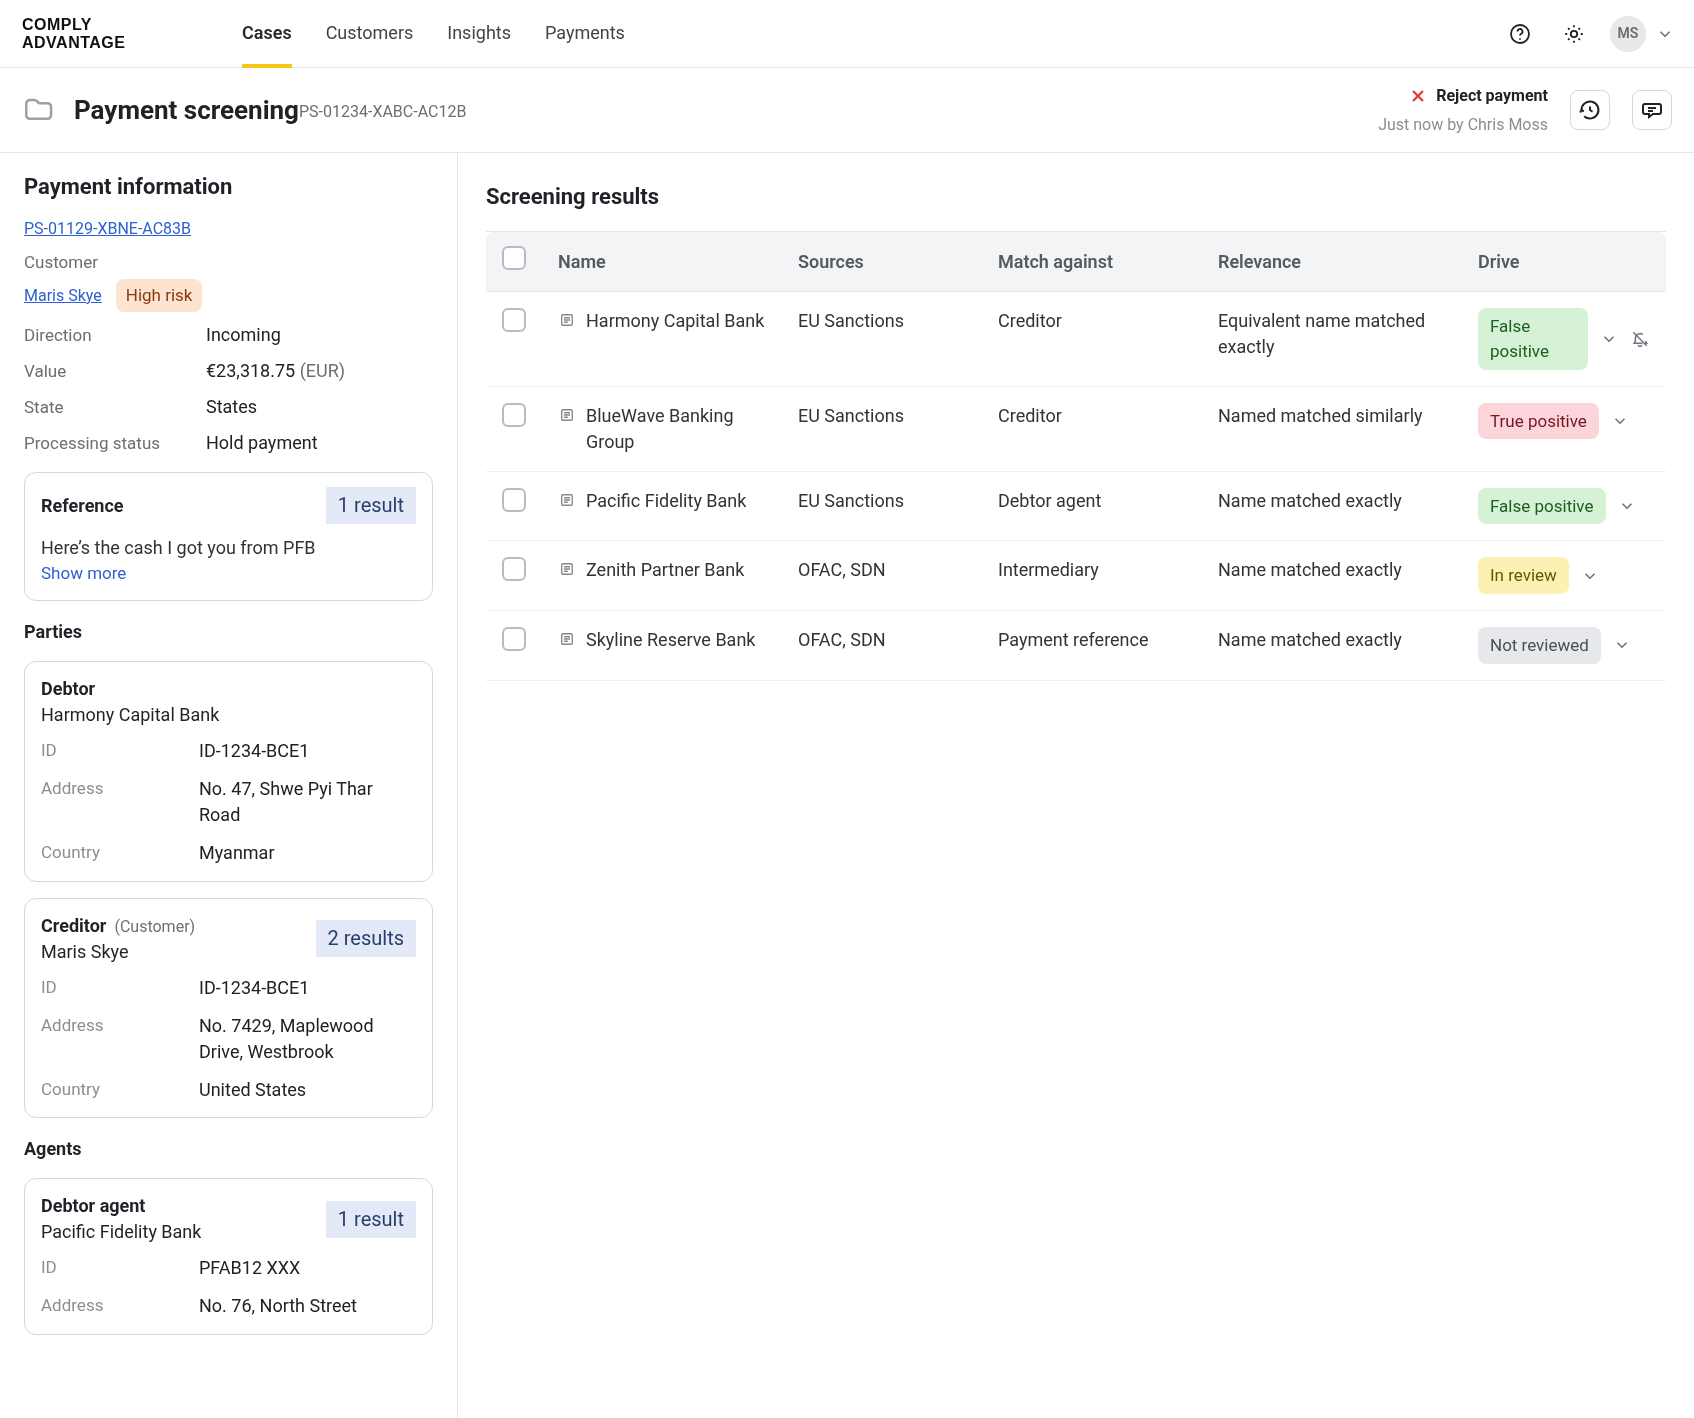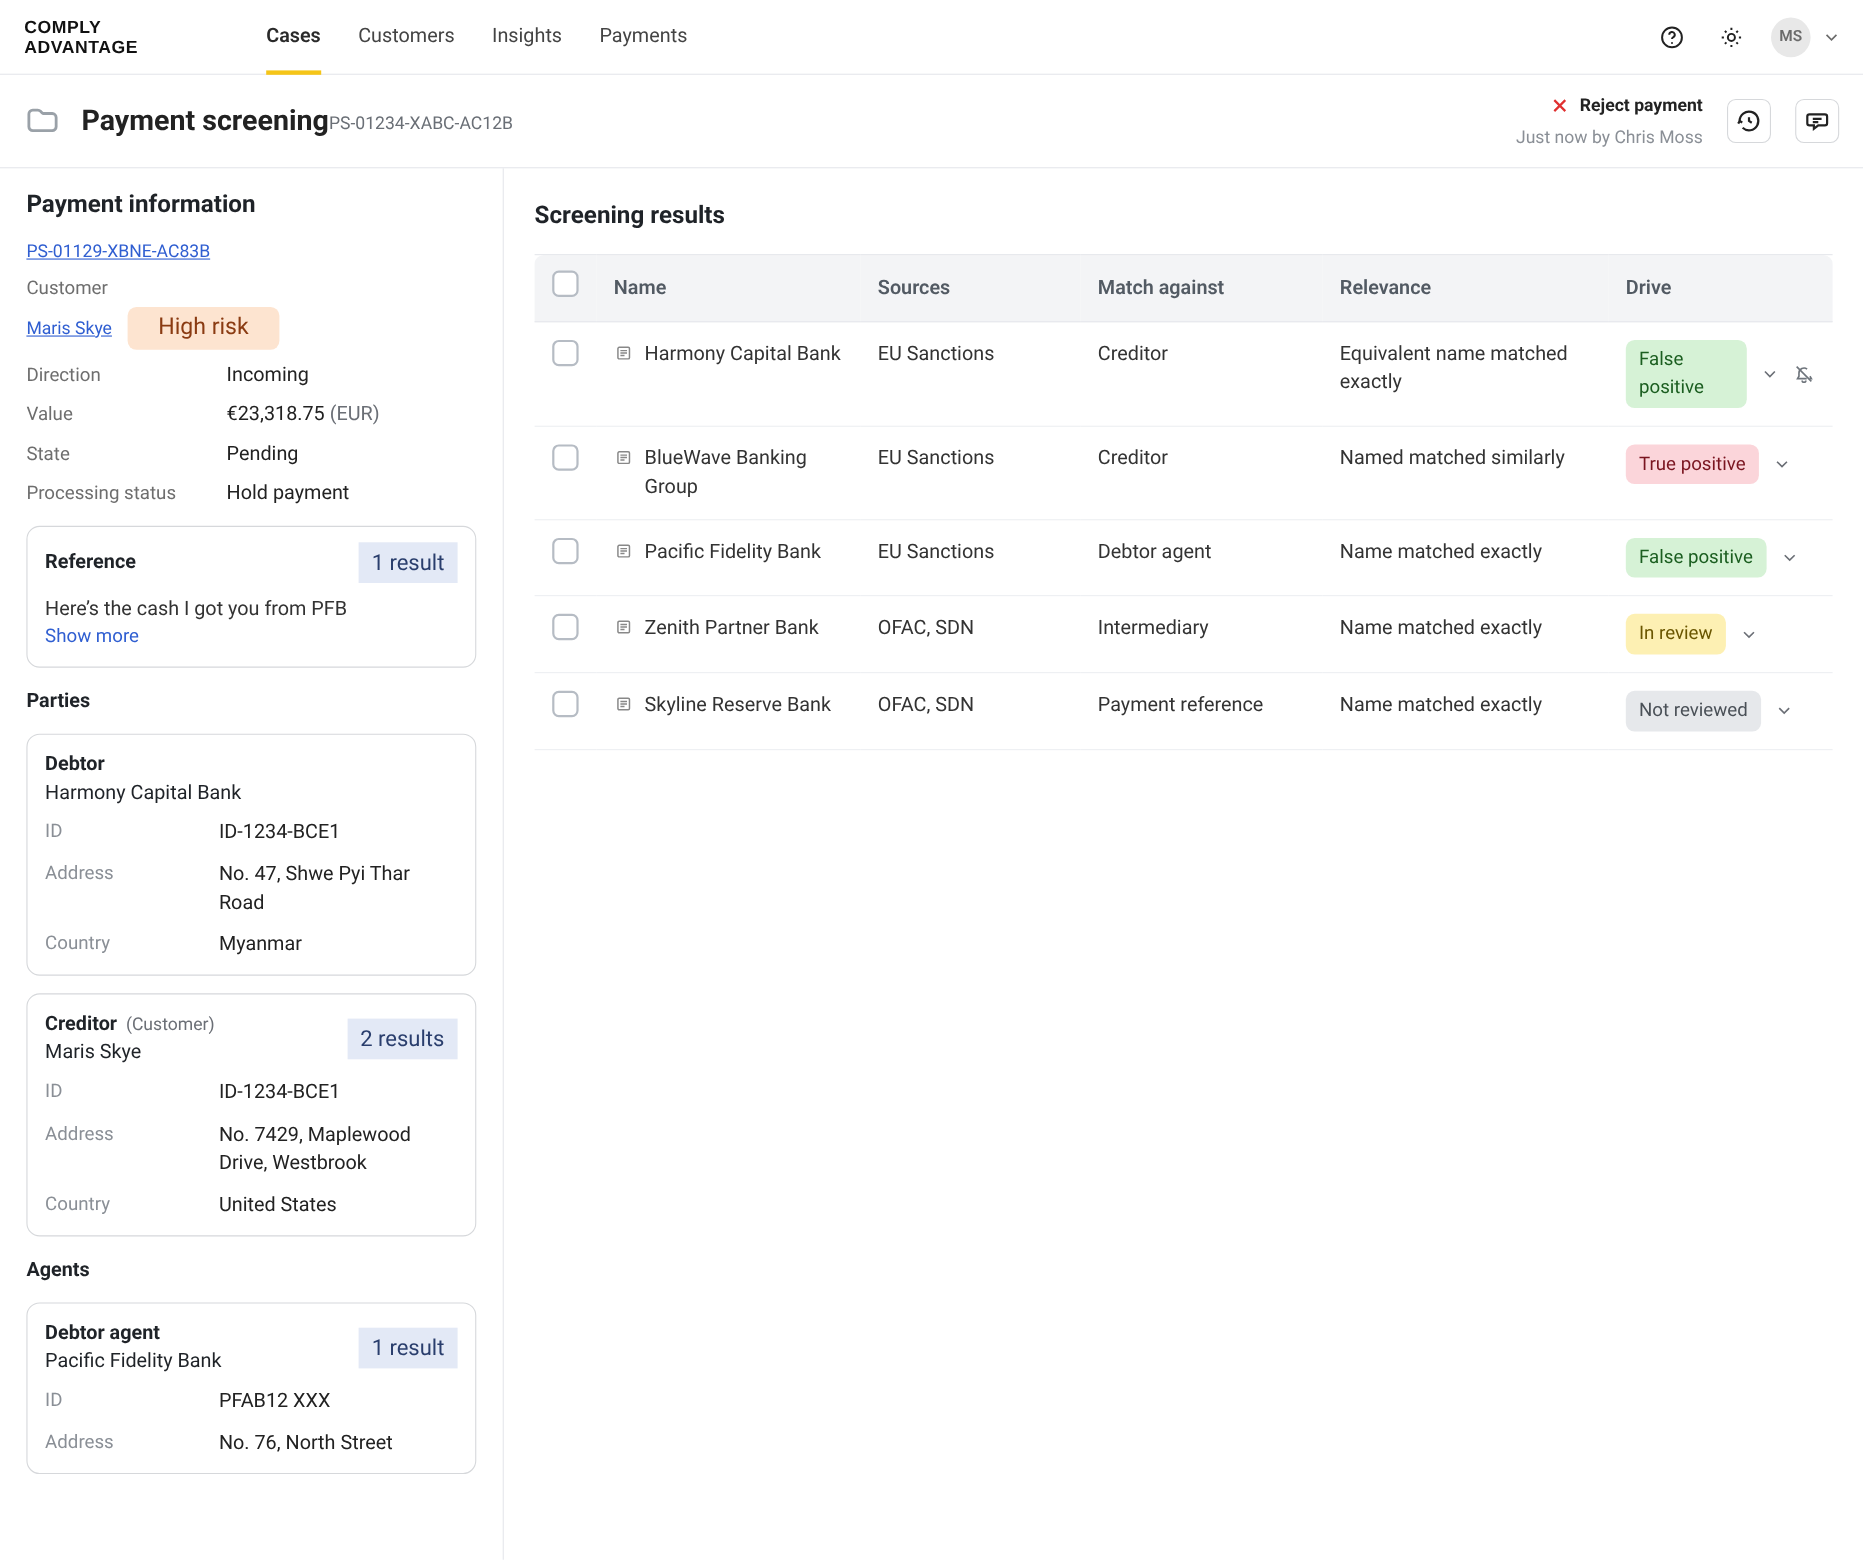--- a/index.html
+++ b/index.html
@@ -66,21 +66,21 @@
   .content{flex:1;padding:24px 28px;overflow:auto}
 
   .h-section{font-size:22px;font-weight:700;margin:0 0 14px 0}
   .link{color:var(--blue-link);text-decoration:underline}
   .muted{color:#6b6f76}
 
   .kv{display:flex;gap:12px;align-items:baseline;margin-top:10px}
   .kv .k{width:170px;color:var(--muted);font-size:17px}
   .kv .v{font-size:18px;color:#222}
 
-  .badge-risk{display:inline-block;background:var(--risk-bg);color:var(--risk-text);padding:4px 28px;border-radius:8px;font-size:21px}
+  .badge-risk{display:inline-block;background:var(--risk-bg);color:var(--risk-text);padding:4px 10px;border-radius:8px;font-size:17px}
 
   .card{border:1px solid var(--border-strong);border-radius:12px;padding:14px 16px;margin-top:16px}
   .card .title-row{display:flex;align-items:center;justify-content:space-between}
   .card .title{font-size:18px;font-weight:700}
   .results-pill{background:var(--badge-blue);color:var(--badge-blue-text);padding:4px 12px;border-radius:0;font-size:20px}
   .card .line{margin-top:11px;font-size:18px;color:#333}
   .show-more{color:var(--blue);font-size:17px;cursor:pointer}
 
   .subhead{font-size:18px;font-weight:700;margin-top:18px;margin-bottom:4px}
   .party .name{font-size:18px}
@@ -214,21 +214,21 @@
     </div>
     <div class="kv">
       <div class="k">Value</div>
       <div class="v">
         <span>€23,318.75</span>
         <span class="muted">(EUR)</span>
       </div>
     </div>
     <div class="kv">
       <div class="k">State</div>
-      <div class="v">Pending</div>
+      <div class="v">States</div>
     </div>
     <div class="kv">
       <div class="k">Processing status</div>
       <div class="v">Hold payment</div>
     </div>
 
     <div class="card">
       <div class="title-row">
         <div class="title">Reference</div>
         <div class="results-pill">1 result</div>

